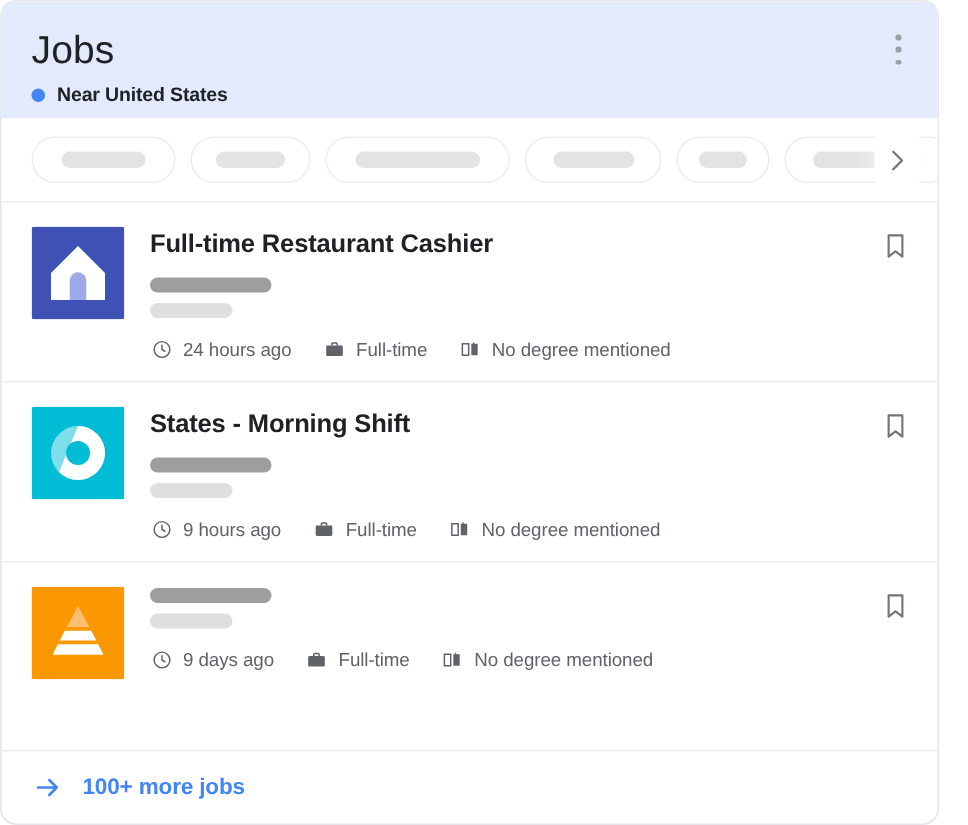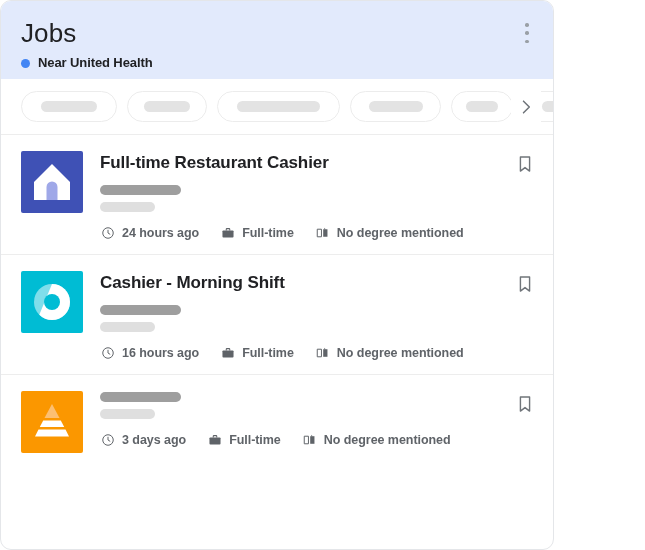--- a/index.html
+++ b/index.html
@@ -10,21 +10,21 @@
   body {
     width: 645px;
     height: 550px;
     font-family: "Liberation Sans", sans-serif;
     -webkit-font-smoothing: antialiased;
     overflow: hidden;
   }
 
   .jobs-card {
     position: relative;
-    width: 554px;
+    width: 626px;
     height: 550px;
     box-sizing: border-box;
     background: #ffffff;
     border: 1px solid #e4e6e9;
     border-radius: 11px;
     overflow: hidden;
     display: flex;
     flex-direction: column;
   }
 
@@ -189,21 +189,20 @@
     display: flex;
     align-items: center;
     margin-top: 13px;
     flex-wrap: nowrap;
   }
   .meta-item {
     display: flex;
     align-items: center;
     margin-right: 21px;
     white-space: nowrap;
-    font-weight: bold;
   }
   .meta-item:last-child { margin-right: 0; }
   .meta-icon {
     display: flex;
     align-items: center;
     justify-content: center;
     width: 15px;
     height: 15px;
     margin-right: 7px;
     flex: 0 0 auto;
@@ -256,21 +255,21 @@
 </style>
 </head>
 <body>
 
 <div class="jobs-card">
 
   <div class="header">
     <div class="header-title">Jobs</div>
     <div class="header-sub">
       <span class="loc-dot"></span>
-      <span class="header-sub-text">Near United Health</span>
+      <span class="header-sub-text">Near United States</span>
     </div>
     <div class="overflow-menu">
       <i></i>
       <i></i>
       <i></i>
     </div>
   </div>
 
   <div class="chips-row">
     <div id="chips-container" style="display:flex;align-items:center;">
@@ -349,32 +348,32 @@
         </div>
       </div>
       <div class="job-row">
         <div class="job-logo"><svg width="62" height="62" viewBox="0 0 62 62">
             <rect width="62" height="62" fill="#00bcd4"></rect>
             <circle cx="31" cy="31" r="18" fill="#7fdeeb"></circle>
             <path d="M31 13 A18 18 0 0 1 31 49 A18 18 0 0 1 18.3 43.7 Z" fill="#ffffff"></path>
             <circle cx="31" cy="31" r="8" fill="#00bcd4"></circle>
           </svg></div>
         <div class="job-body">
-          <div class="job-title">Cashier - Morning Shift</div>
+          <div class="job-title">States - Morning Shift</div>
           <div class="ph-bar primary" style="width: 81px;"></div>
           <div class="ph-bar secondary" style="width: 55px;"></div>
           <div class="job-meta">
             <div class="meta-item">
               <span class="meta-icon">
                 <svg width="14" height="14" viewBox="0 0 24 24">
                   <circle cx="12" cy="12" r="9" fill="none" stroke="#5f6368" stroke-width="1.7"></circle>
                   <path d="M12 7.2V12l3.2 2" fill="none" stroke="#5f6368" stroke-width="1.7" stroke-linecap="round"></path>
                 </svg>
               </span>
-              <span class="meta-text">16 hours ago</span>
+              <span class="meta-text">9 hours ago</span>
             </div>
             <div class="meta-item">
               <span class="meta-icon">
                 <svg width="14" height="14" viewBox="0 0 24 24">
                   <rect x="2.5" y="7.5" width="19" height="12" rx="1.6" fill="#5f6368"></rect>
                   <path d="M9 7.5V5.6c0-.6.5-1.1 1.1-1.1h3.8c.6 0 1.1.5 1.1 1.1v1.9" fill="none" stroke="#5f6368" stroke-width="1.8"></path>
                 </svg>
               </span>
               <span class="meta-text">Full-time</span>
             </div>
@@ -407,21 +406,21 @@
           <div class="ph-bar primary" style="width: 81px;"></div>
           <div class="ph-bar secondary" style="width: 55px;"></div>
           <div class="job-meta">
             <div class="meta-item">
               <span class="meta-icon">
                 <svg width="14" height="14" viewBox="0 0 24 24">
                   <circle cx="12" cy="12" r="9" fill="none" stroke="#5f6368" stroke-width="1.7"></circle>
                   <path d="M12 7.2V12l3.2 2" fill="none" stroke="#5f6368" stroke-width="1.7" stroke-linecap="round"></path>
                 </svg>
               </span>
-              <span class="meta-text">3 days ago</span>
+              <span class="meta-text">9 days ago</span>
             </div>
             <div class="meta-item">
               <span class="meta-icon">
                 <svg width="14" height="14" viewBox="0 0 24 24">
                   <rect x="2.5" y="7.5" width="19" height="12" rx="1.6" fill="#5f6368"></rect>
                   <path d="M9 7.5V5.6c0-.6.5-1.1 1.1-1.1h3.8c.6 0 1.1.5 1.1 1.1v1.9" fill="none" stroke="#5f6368" stroke-width="1.8"></path>
                 </svg>
               </span>
               <span class="meta-text">Full-time</span>
             </div>
@@ -438,14 +437,22 @@
           </div>
         </div>
         <div class="bookmark-btn">
           <svg width="20" height="20" viewBox="0 0 24 24">
             <path d="M6.5 3.5h11v17l-5.5-4.2-5.5 4.2z" fill="none" stroke="#70757a" stroke-width="1.7" stroke-linejoin="round"></path>
           </svg>
         </div>
       </div>
     </div>
 
+  <div class="footer">
+    <span class="footer-arrow">
+      <svg width="20" height="20" viewBox="0 0 24 24">
+        <path d="M4 12h15M13 6l6 6-6 6" fill="none" stroke="#4285f4" stroke-width="2" stroke-linecap="round" stroke-linejoin="round"></path>
+      </svg>
+    </span>
+    <span class="footer-text">100+ more jobs</span>
+  </div>
 
 </div>
 
 </body></html>

